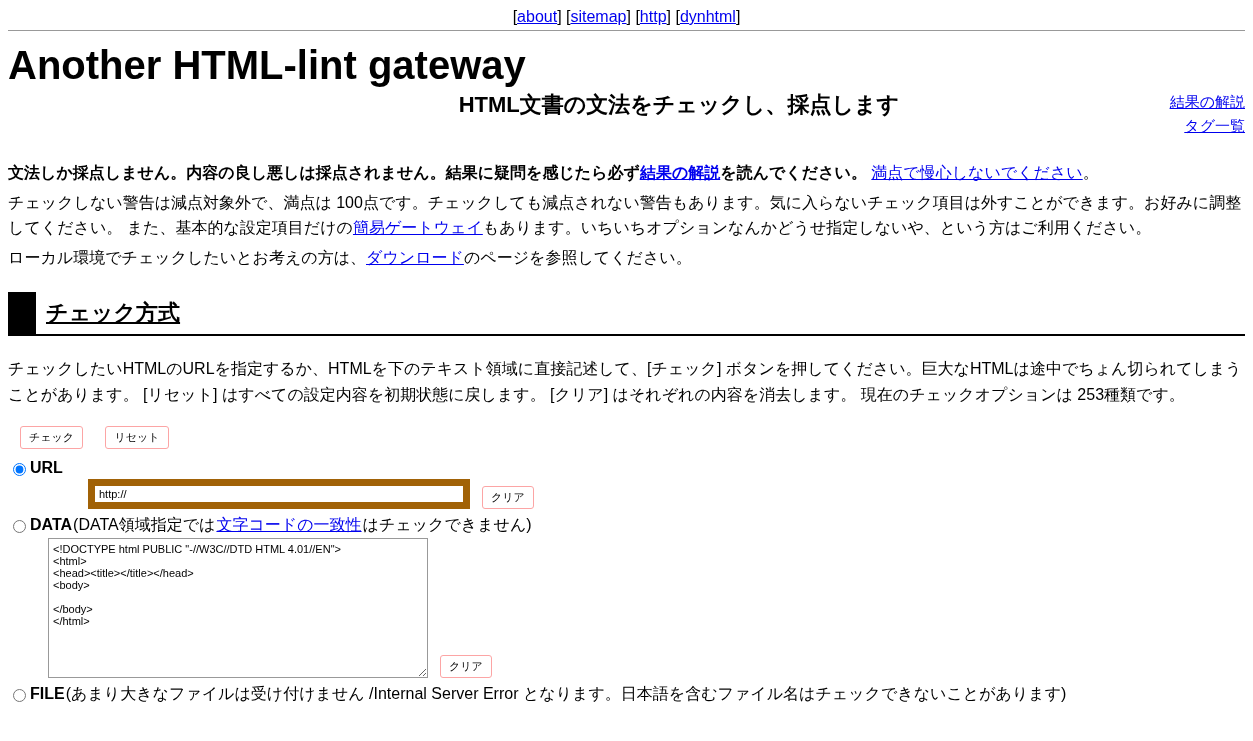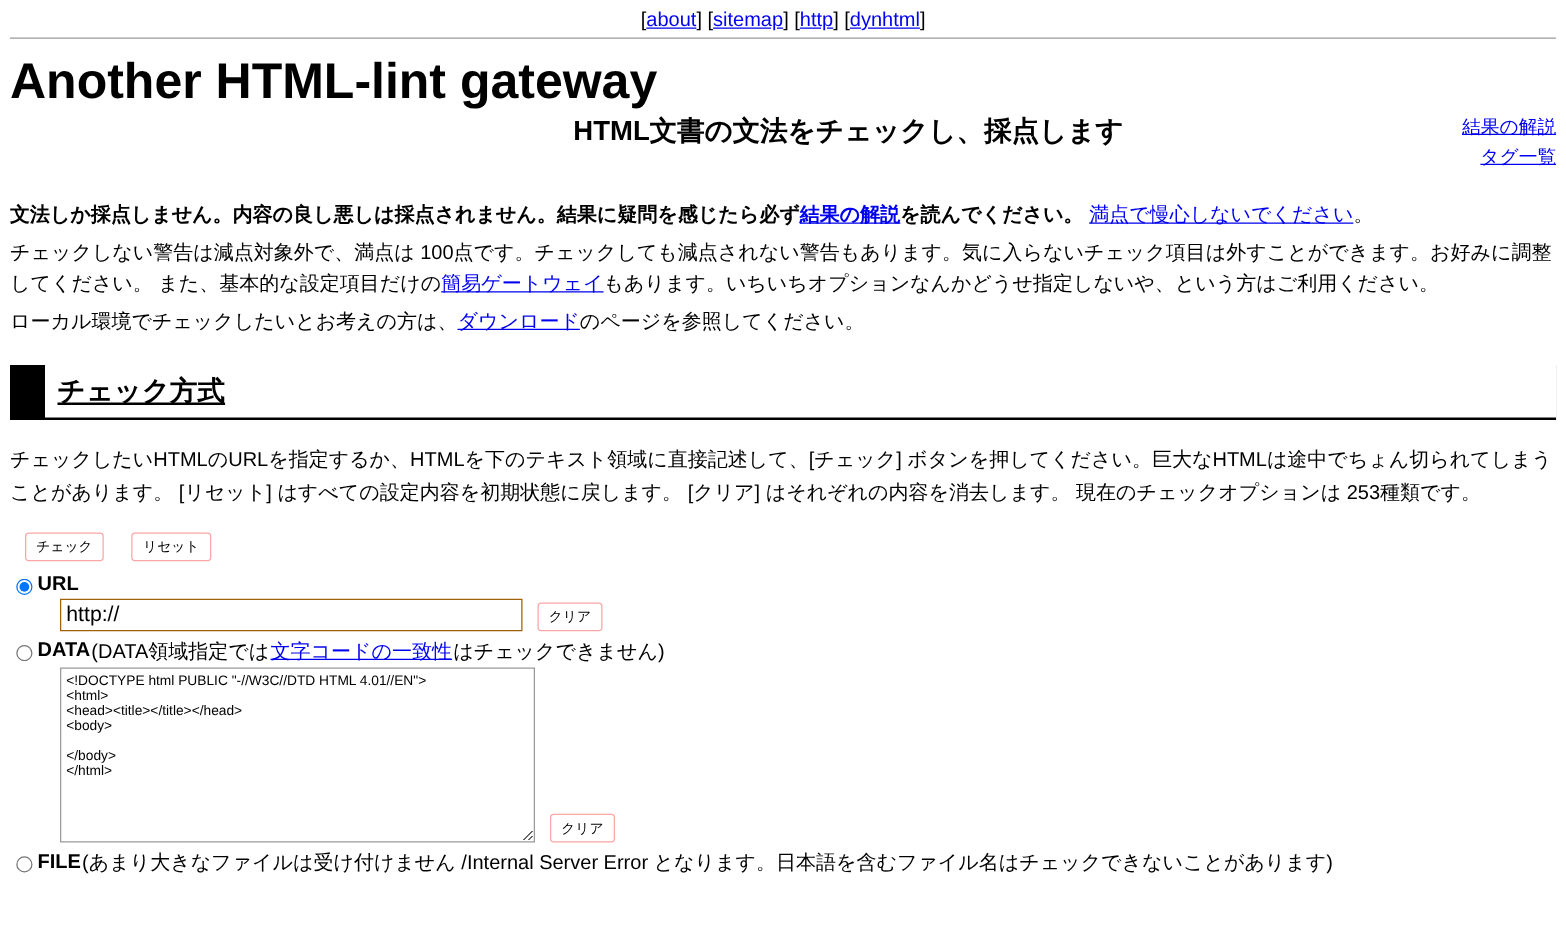--- a/index.html
+++ b/index.html
@@ -101,24 +101,25 @@
   }
   .option-label {
     font-weight: bold;
   }
   .option-content {
     margin-left: 40px;
     margin-top: 2px;
   }
   input[type="text"] {
     font-family: inherit;
-    font-size: 17px;
+    font-size: 11px;
     padding: 2px 4px;
     width: 360px;
-    border: 1px solid #a16207;
+    border: 7px solid #a16207;
+    margin-left: 40px;
   }
   textarea {
     font-family: inherit;
     font-size: 11px;
     width: 370px;
     height: 130px;
     padding: 4px;
     border: 1px solid #999;
     resize: both;
   }

